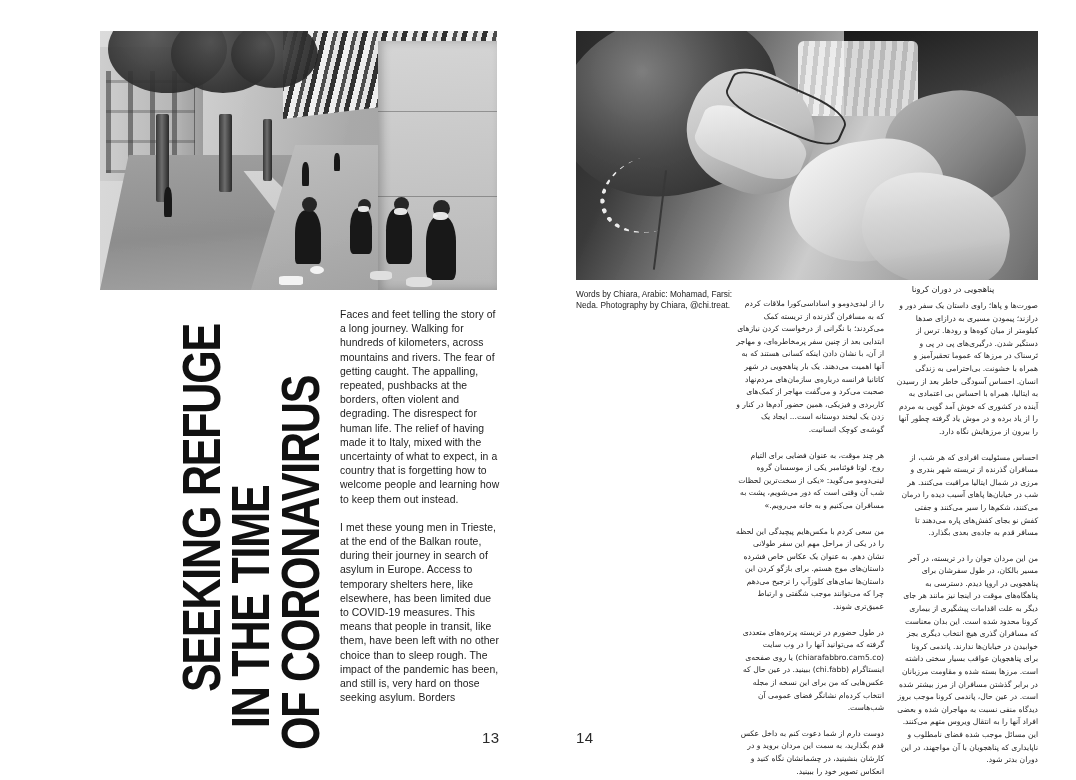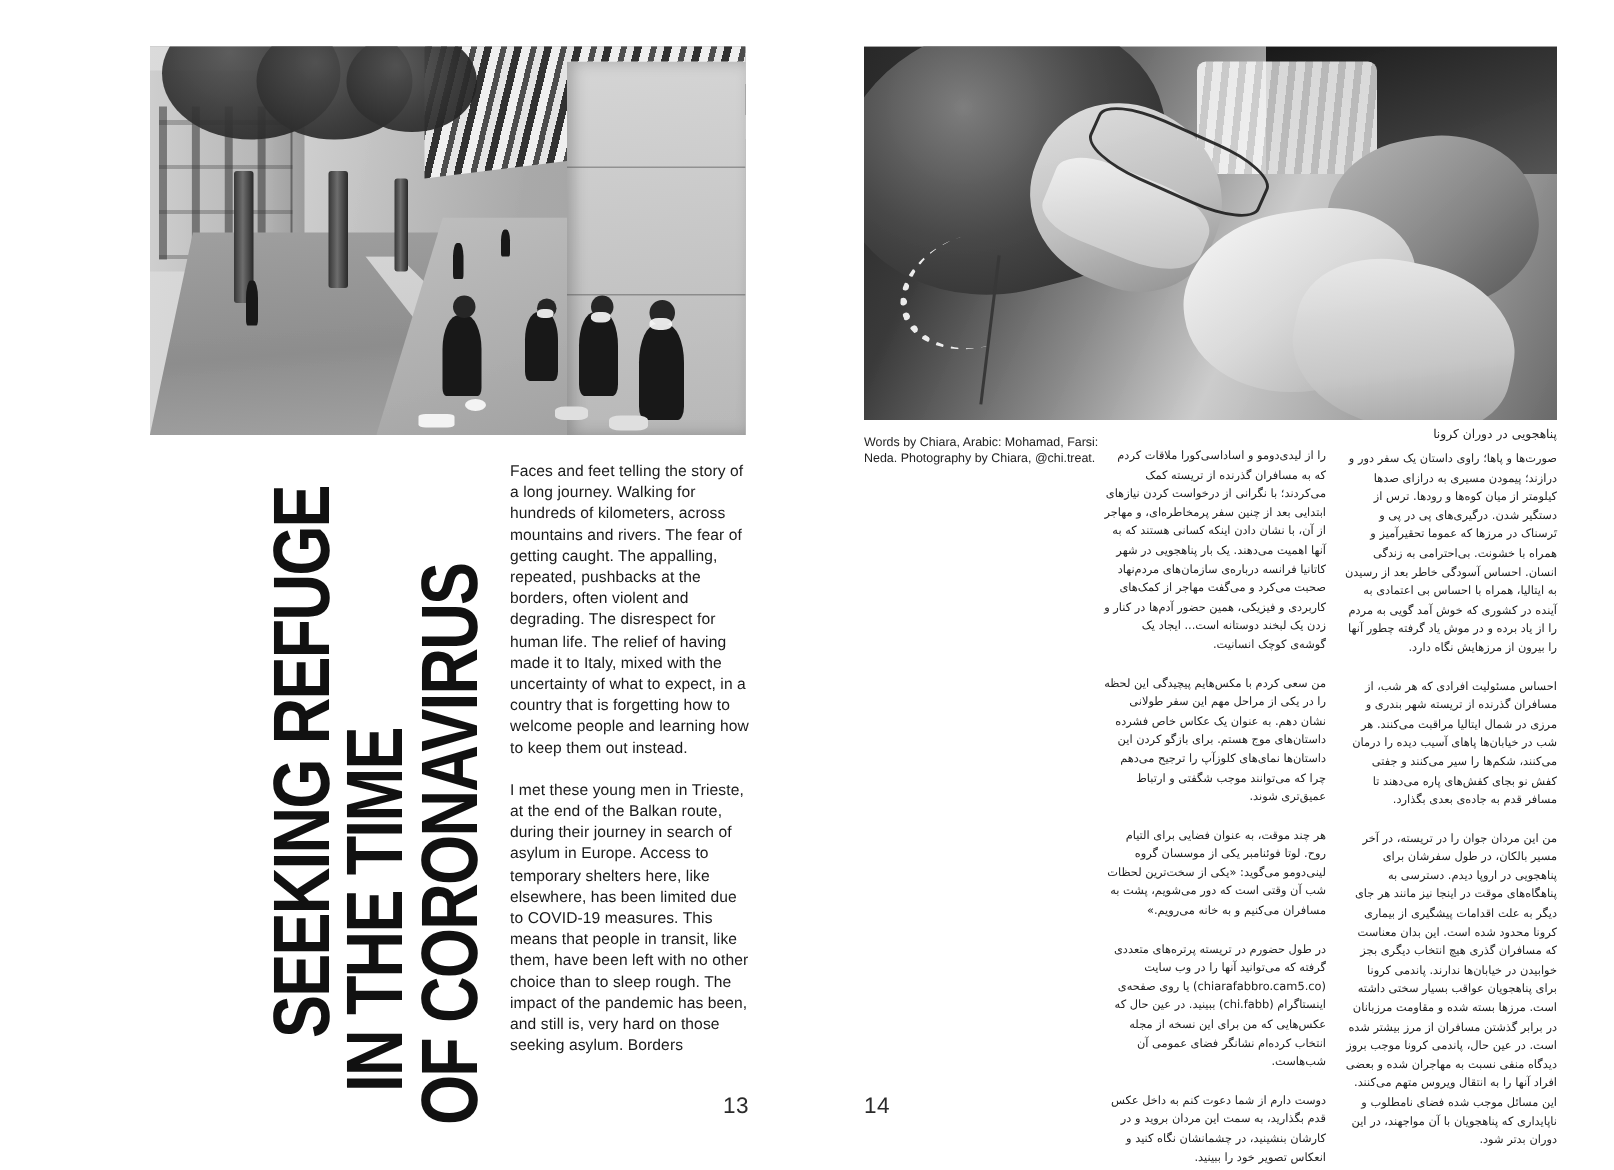--- a/index.html
+++ b/index.html
@@ -259,21 +259,21 @@
     font-size: 8.3px;
     line-height: 11.2px;
     color: #1d1d1d;
   }
 
   .fa-head {
     position: absolute;
     right: 38px;
     top: 284px;
     width: 170px;
-    text-align: right;
+    text-align: center;
     direction: rtl;
     font-family: "DejaVu Sans", sans-serif;
     font-size: 8.2px;
     color: #242424;
   }
 
   .fa-col {
     position: absolute;
     direction: rtl;
     text-align: right;
@@ -375,22 +375,22 @@
       <div class="pc-glove-a"></div>
       <div class="pc-glove-b"></div>
     </div>
 
     <div class="credits">Words by Chiara, Arabic: Mohamad, Farsi: Neda. Photography by Chiara, @chi.treat.</div>
 
     <div class="fa-head">پناهجویی در دوران کرونا</div>
 
     <div class="fa-col fa-col-mid">
       <p>را از لیدی‌دومو و اساداسی‌کورا ملاقات کردم که به مسافران گذرنده از تریسته کمک می‌کردند؛ با نگرانی از درخواست کردن نیازهای ابتدایی بعد از چنین سفر پرمخاطره‌ای، و مهاجر از آن، با نشان دادن اینکه کسانی هستند که به آنها اهمیت می‌دهند. یک بار پناهجویی در شهر کاتانیا فرانسه درباره‌ی سازمان‌های مردم‌نهاد صحبت می‌کرد و می‌گفت مهاجر از کمک‌های کاربردی و فیزیکی، همین حضور آدم‌ها در کنار و زدن یک لبخند دوستانه است... ایجاد یک گوشه‌ی کوچک انسانیت.</p>
+      <p>هر چند موقت، به عنوان فضایی برای التیام روح. لوتا فوئنامبر یکی از موسسان گروه لینی‌دومو می‌گوید: «یکی از سخت‌ترین لحظات شب آن وقتی است که دور می‌شویم، پشت به مسافران می‌کنیم و به خانه می‌رویم.»</p>
       <p>من سعی کردم با مکس‌هایم پیچیدگی این لحظه را در یکی از مراحل مهم این سفر طولانی نشان دهم. به عنوان یک عکاس خاص فشرده داستان‌های موج هستم. برای بازگو کردن این داستان‌ها نمای‌های کلوزآپ را ترجیح می‌دهم چرا که می‌توانند موجب شگفتی و ارتباط عمیق‌تری شوند.</p>
-      <p>هر چند موقت، به عنوان فضایی برای التیام روح. لوتا فوئنامبر یکی از موسسان گروه لینی‌دومو می‌گوید: «یکی از سخت‌ترین لحظات شب آن وقتی است که دور می‌شویم، پشت به مسافران می‌کنیم و به خانه می‌رویم.»</p>
       <p>در طول حضورم در تریسته پرتره‌های متعددی گرفته که می‌توانید آنها را در وب سایت (chiarafabbro.cam5.co) یا روی صفحه‌ی اینستاگرام (chi.fabb) ببینید. در عین حال که عکس‌هایی که من برای این نسخه از مجله انتخاب کرده‌ام نشانگر فضای عمومی آن شب‌هاست.</p>
       <p>دوست دارم از شما دعوت کنم به داخل عکس قدم بگذارید، به سمت این مردان بروید و در کارشان بنشینید، در چشمانشان نگاه کنید و انعکاس تصویر خود را ببینید.</p>
     </div>
 
     <div class="fa-col fa-col-right">
       <p>صورت‌ها و پاها؛ راوی داستان یک سفر دور و درازند؛ پیمودن مسیری به درازای صدها کیلومتر از میان کوه‌ها و رودها. ترس از دستگیر شدن. درگیری‌های پی در پی و تَرسناک در مرزها که عموما تحقیرآمیز و همراه با خشونت. بی‌احترامی به زندگی انسان. احساس آسودگی خاطر بعد از رسیدن به ایتالیا، همراه با احساس بی اعتمادی به آینده در کشوری که خوش آمد گویی به مردم را از یاد برده و در موش یاد گرفته چطور آنها را بیرون از مرزهایش نگاه دارد.</p>
       <p>احساس مسئولیت افرادی که هر شب، از مسافران گذرنده از تریسته شهر بندری و مرزی در شمال ایتالیا مراقبت می‌کنند. هر شب در خیابان‌ها پاهای آسیب دیده را درمان می‌کنند، شکم‌ها را سیر می‌کنند و جفتی کفش نو بجای کفش‌های پاره می‌دهند تا مسافر قدم به جاده‌ی بعدی بگذارد.</p>
       <p>من این مردان جوان را در تریسته، در آخر مسیر بالکان، در طول سفرشان برای پناهجویی در اروپا دیدم. دسترسی به پناهگاه‌های موقت در اینجا نیز مانند هر جای دیگر به علت اقدامات پیشگیری از بیماری کرونا محدود شده است. این بدان معناست که مسافران گذری هیچ انتخاب دیگری بجز خوابیدن در خیابان‌ها ندارند. پاندمی کرونا برای پناهجویان عواقب بسیار سختی داشته است. مرزها بسته شده و مقاومت مرزبانان در برابر گذشتن مسافران از مرز بیشتر شده است. در عین حال، پاندمی کرونا موجب بروز دیدگاه منفی نسبت به مهاجران شده و بعضی افراد آنها را به انتقال ویروس متهم می‌کنند. این مسائل موجب شده فضای نامطلوب و ناپایداری که پناهجویان با آن مواجهند، در این دوران بدتر شود.</p>
       <p>در این گوشه‌ی کوچک انسانیت، من داوطلبانی</p>
     </div>

